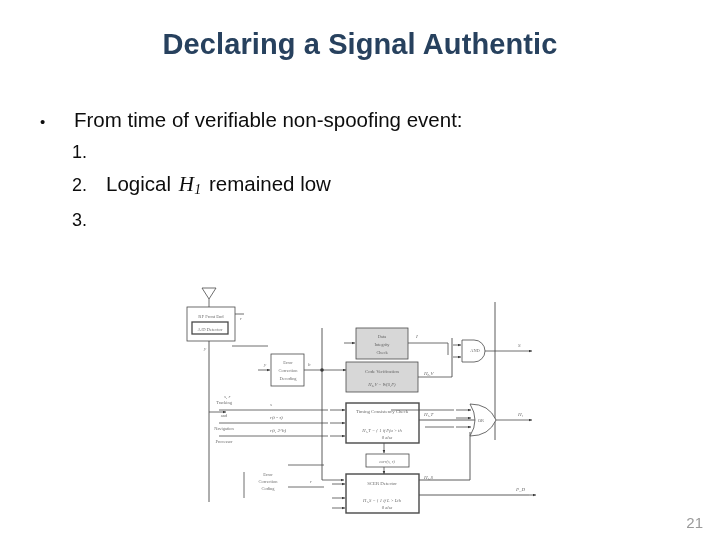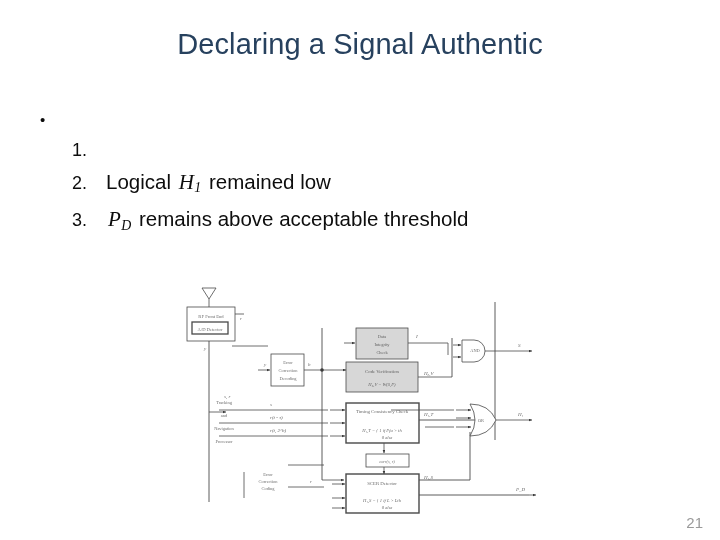--- a/index.html
+++ b/index.html
@@ -17,21 +17,21 @@
   }
 
   
   #slide-title {
     position: absolute;
     top: 28px;
     left: 0;
     width: 720px;
     text-align: center;
     font-size: 29px;
-    font-weight: 400;
+    font-weight: 700;
     letter-spacing: 0.1px;
     color: #27415e;
     white-space: nowrap;
   }
 
   
   #slide-body {
     position: absolute;
     top: 104px;
     left: 0;
@@ -101,41 +101,38 @@
 </style>
 </head>
 <body>
 
 <div id="slide-title">Declaring a Signal Authentic</div>
 
 <div id="slide-body">
 
   <div class="bullet-row level1">
     <span class="bullet-marker dot">•</span>
+    <span class="bullet-text">From time of verifiable non-spoofing event:</span>
   </div>
 
   <div class="bullet-row level2">
     <span class="bullet-marker">1.</span>
   </div>
 
   <div class="bullet-row level2">
     <span class="bullet-marker">2.</span>
     <span class="bullet-text">
       <span>Logical</span>
       <span class="mathsym"><span>H</span><sub>1</sub></span>
       <span>remained low</span>
     </span>
   </div>
 
   <div class="bullet-row level2">
     <span class="bullet-marker">3.</span>
-    <span class="bullet-text">
-      <span class="mathsym"><span>P</span><sub>D</sub></span>
-      <span>remains above acceptable threshold</span>
-    </span>
   </div>
 
 </div>
 
 <div id="diagram-wrap">
   <svg id="diagram-svg" viewBox="0 0 365 240" xmlns="http://www.w3.org/2000/svg">
     <defs>
       <marker id="ah" markerWidth="5" markerHeight="5" refX="4.2" refY="1.8" orient="auto" markerUnits="strokeWidth">
         <path d="M0,0 L4.4,1.8 L0,3.6 z" fill="#2b2b2b"></path>
       </marker>

